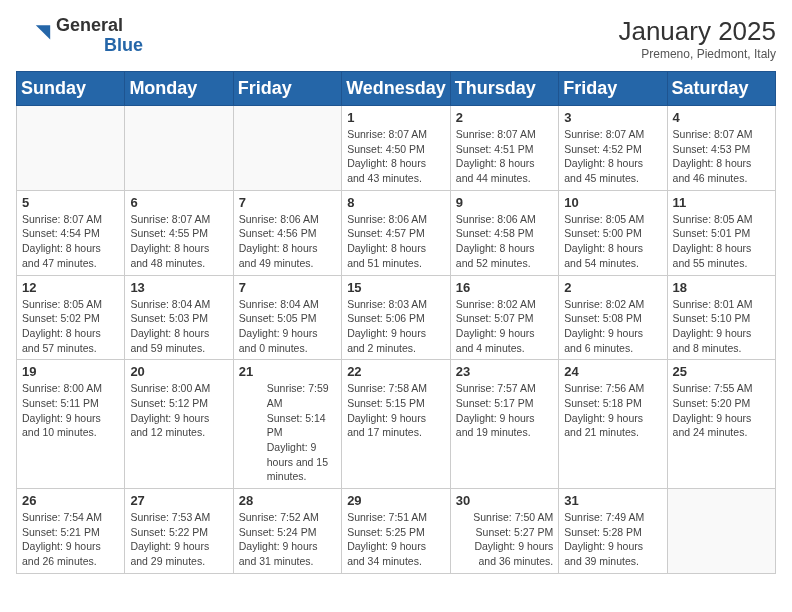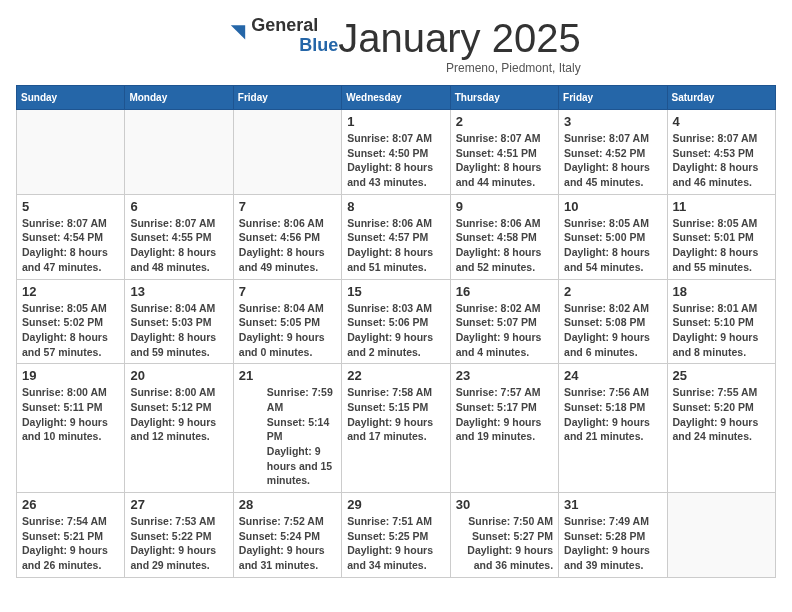--- a/index.html
+++ b/index.html
@@ -5,21 +5,21 @@
     * { box-sizing: border-box; margin: 0; padding: 0; }
     body {
       font-family: Arial, sans-serif;
       background: #fff;
       width: 792px;
       min-height: 612px;
       padding: 16px;
     }
     .header {
       display: flex;
-      justify-content: center;
+      justify-content: space-between;
       align-items: flex-start;
       margin-bottom: 10px;
     }
     .logo {
       display: flex;
       align-items: center;
       gap: 4px;
     }
     .logo-text {
       display: flex;
@@ -38,37 +38,37 @@
       margin-left: 48px;
     }
     .logo-icon {
       width: 36px;
       height: 36px;
     }
     .title-area {
       text-align: right;
     }
     .month-title {
-      font-size: 40px;
+      font-size: 26px;
       font-weight: normal;
       color: #333;
     }
     .subtitle {
       font-size: 12px;
       color: #555;
     }
     .calendar {
       width: 100%;
       border-collapse: collapse;
       border: 1px solid #ccc;
     }
     .calendar th {
       background-color: #2566a8;
       color: #fff;
-      font-size: 10px;
+      font-size: 18px;
       font-weight: bold;
       padding: 6px 4px;
       text-align: left;
       border: 1px solid #1e5490;
     }
     .calendar td {
       width: calc(100% / 7);
       vertical-align: top;
       padding: 4px 5px;
       border: 1px solid #ccc;
@@ -83,21 +83,20 @@
     .day-num {
       font-size: 13px;
       font-weight: bold;
       color: #333;
       margin-bottom: 2px;
     }
     .day-info {
       font-size: 10.5px;
       color: #444;
       line-height: 1.4;
-      font-weight: bold;
     }
   </style>
 </head>
 <body>
 
 <div class="header">
   <div class="logo">
     <svg class="logo-icon" viewBox="0 0 40 40">
       <polygon points="22,8 38,8 38,24" fill="#2566a8"></polygon>
     </svg>

